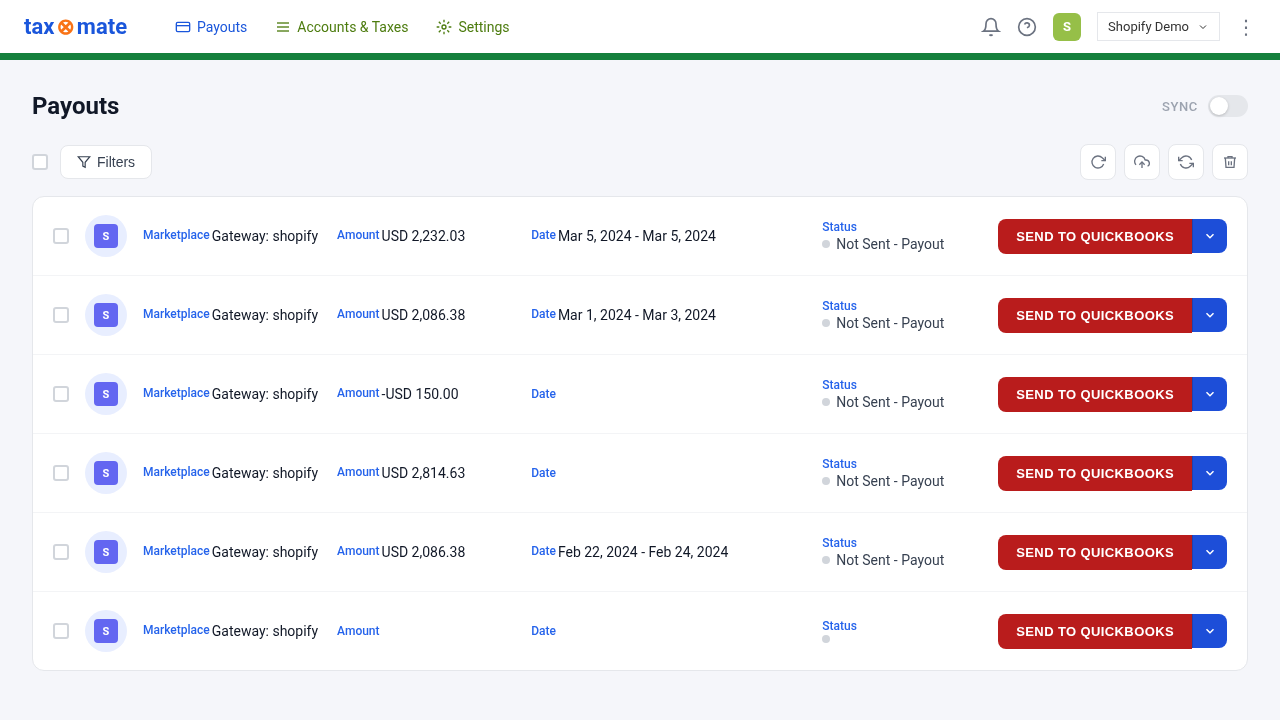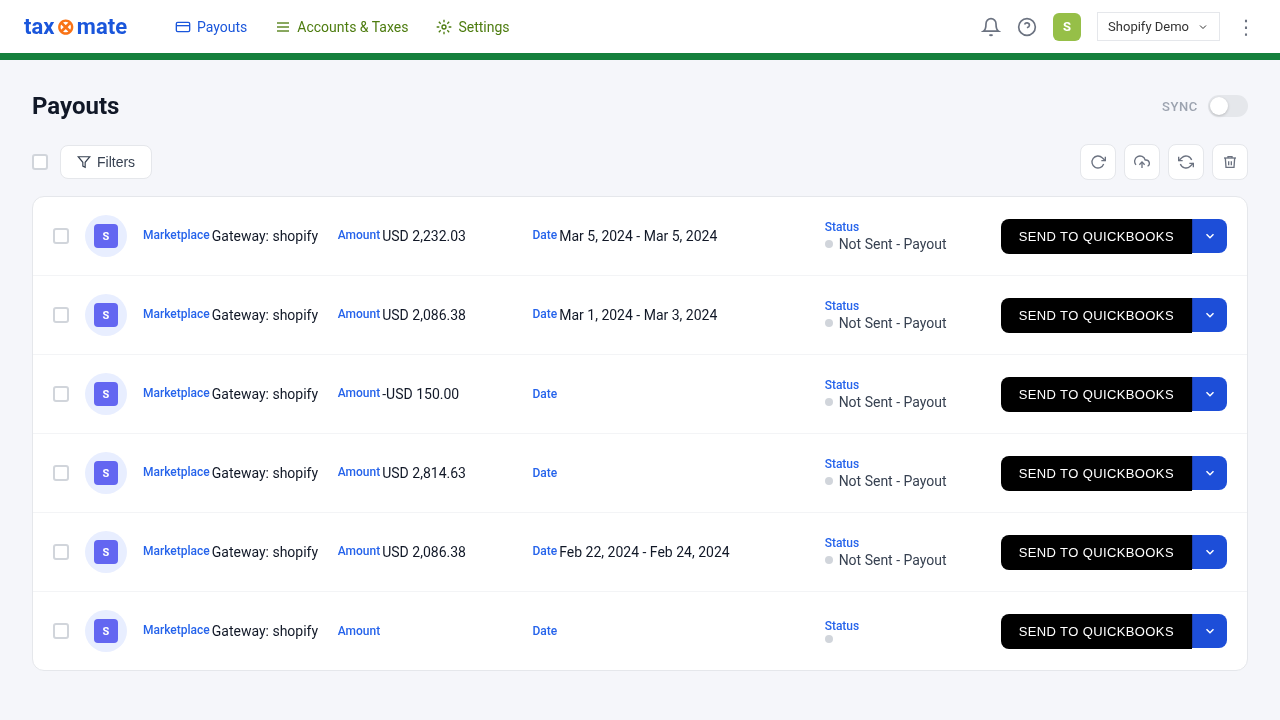--- a/index.html
+++ b/index.html
@@ -104,22 +104,22 @@
     .row-fields { display: flex; align-items: center; flex: 1; gap: 0; }
     .field-group { display: flex; flex-direction: row; gap: 2px; flex: 1; min-width: 0; }
     .field-label { color: #2563eb; font-size: 12px; font-weight: 500; }
     .field-value { color: #111827; font-size: 14px; }
     .status-group { display: flex; flex-direction: column; gap: 2px; min-width: 160px; }
     .status-value { display: flex; align-items: center; gap: 6px; color: #374151; font-size: 14px; }
     .status-dot { width: 8px; height: 8px; border-radius: 50%; background: #d1d5db; flex-shrink: 0; }
 
     .row-actions { display: flex; align-items: center; gap: 0; margin-left: auto; }
     .send-btn {
-      background: #000000; color: white; border: none;
-      padding: 10px 18px; font-size: 13px; font-weight: 400;
+      background: #b91c1c; color: white; border: none;
+      padding: 10px 18px; font-size: 13px; font-weight: 700;
       cursor: pointer; border-radius: 8px 0 0 8px; letter-spacing: 0.03em;
       white-space: nowrap;
     }
     .send-btn-dropdown {
       background: #1d4ed8; color: white; border: none;
       padding: 10px 10px; cursor: pointer; border-radius: 0 8px 8px 0;
       display: flex; align-items: center; border-left: 1px solid #1e40af;
     }
     .send-btn-dropdown svg { width: 14px; height: 14px; }
   </style>

